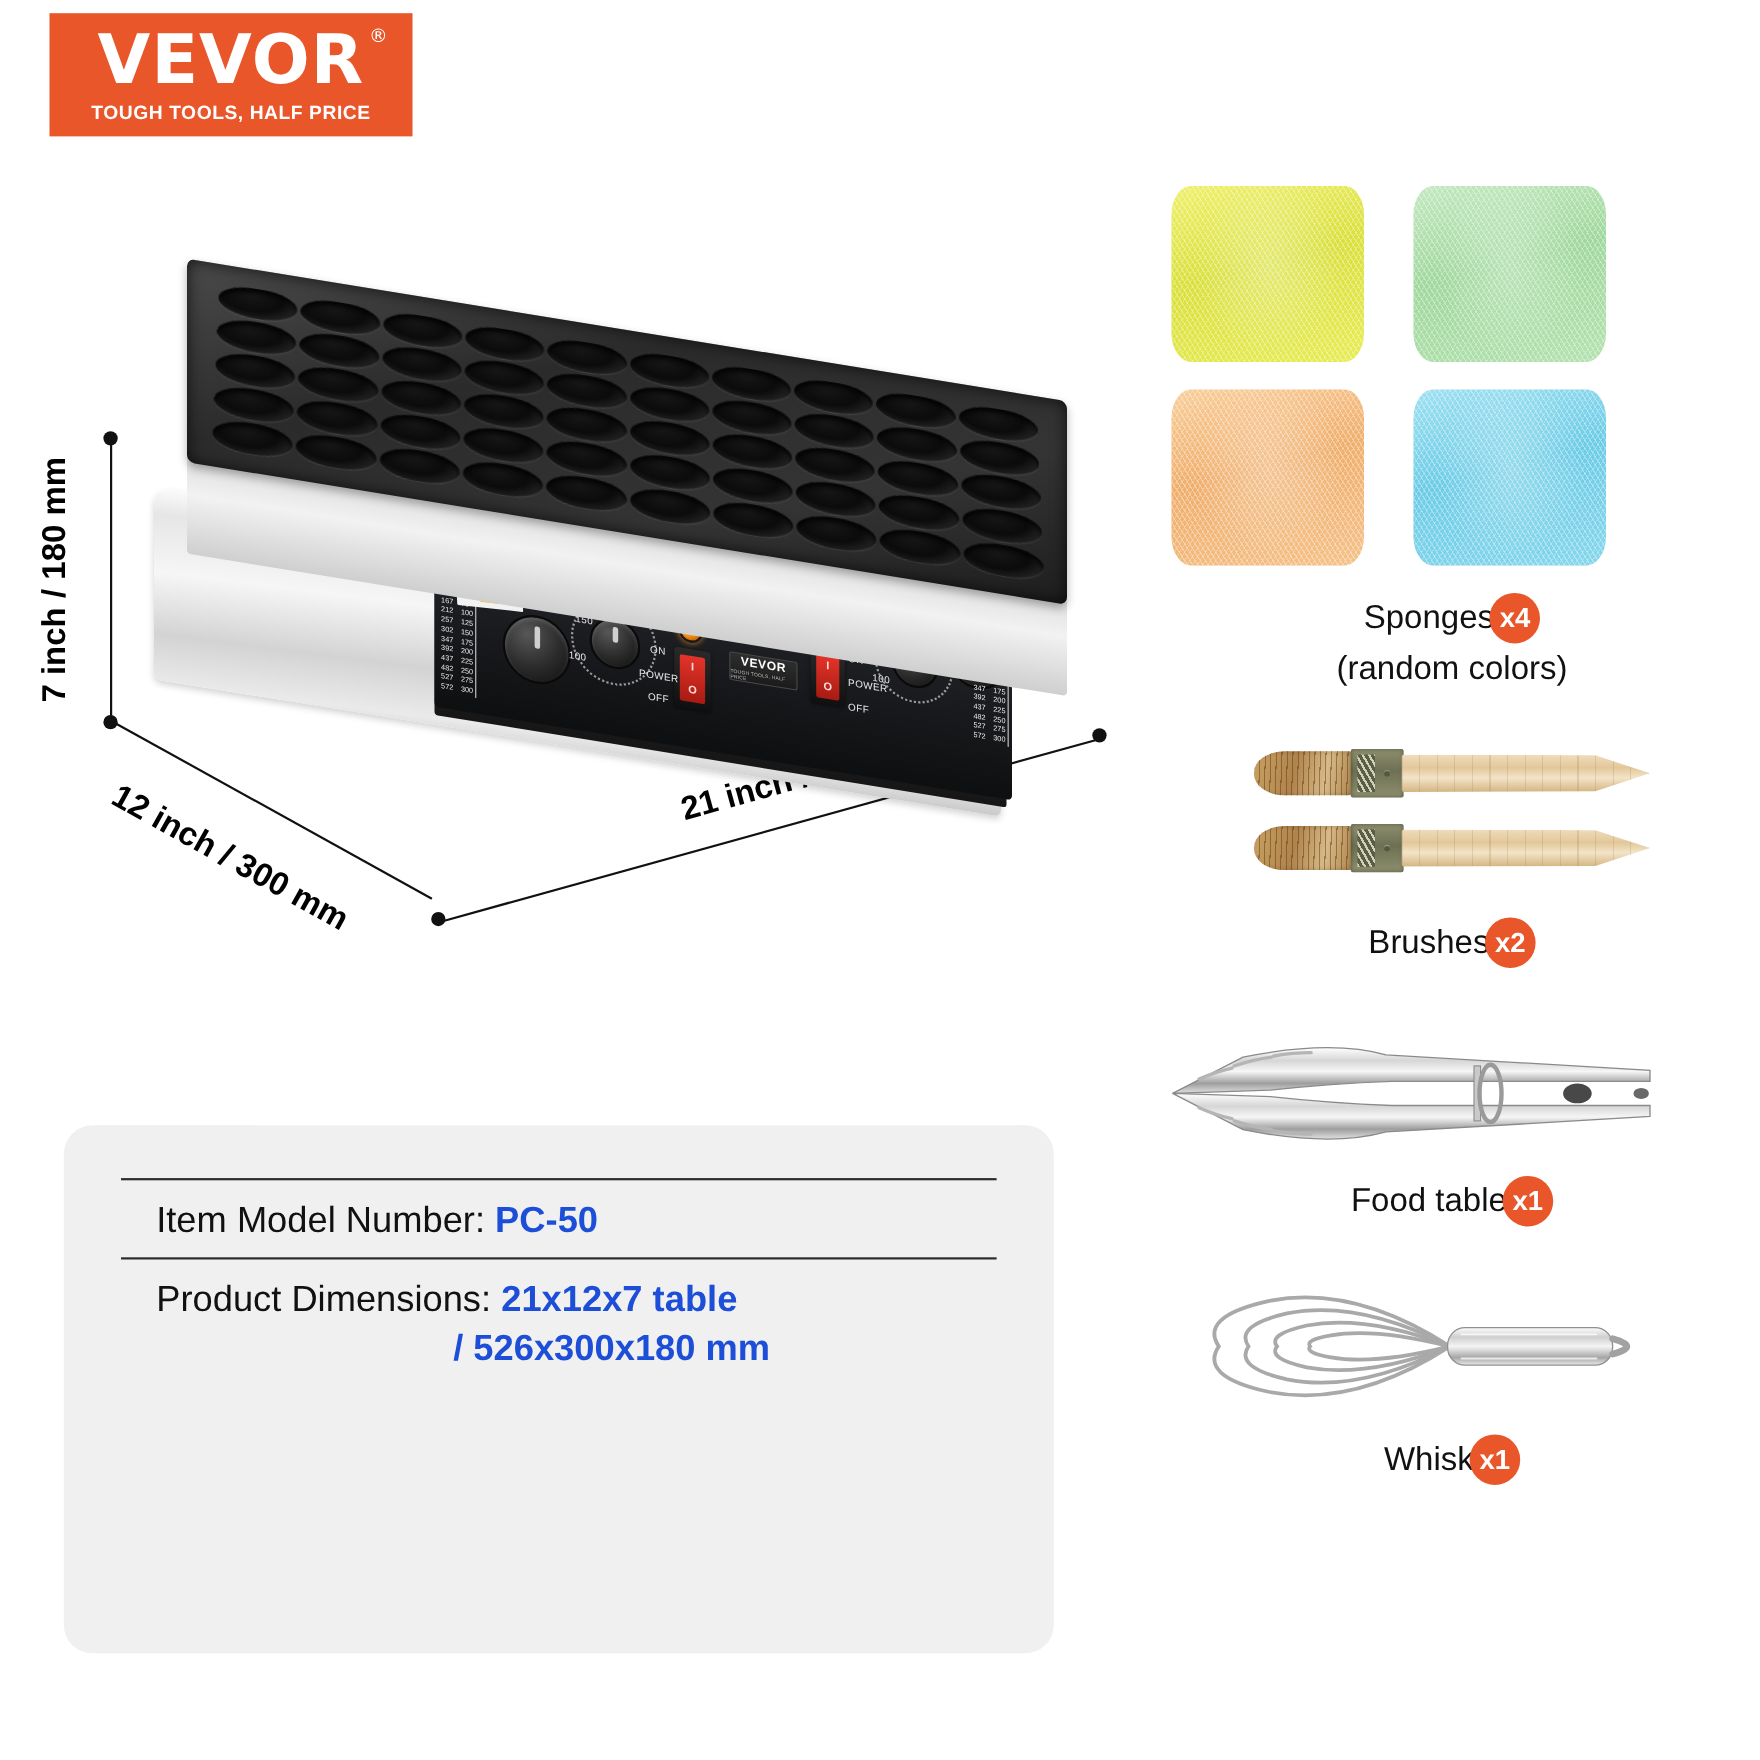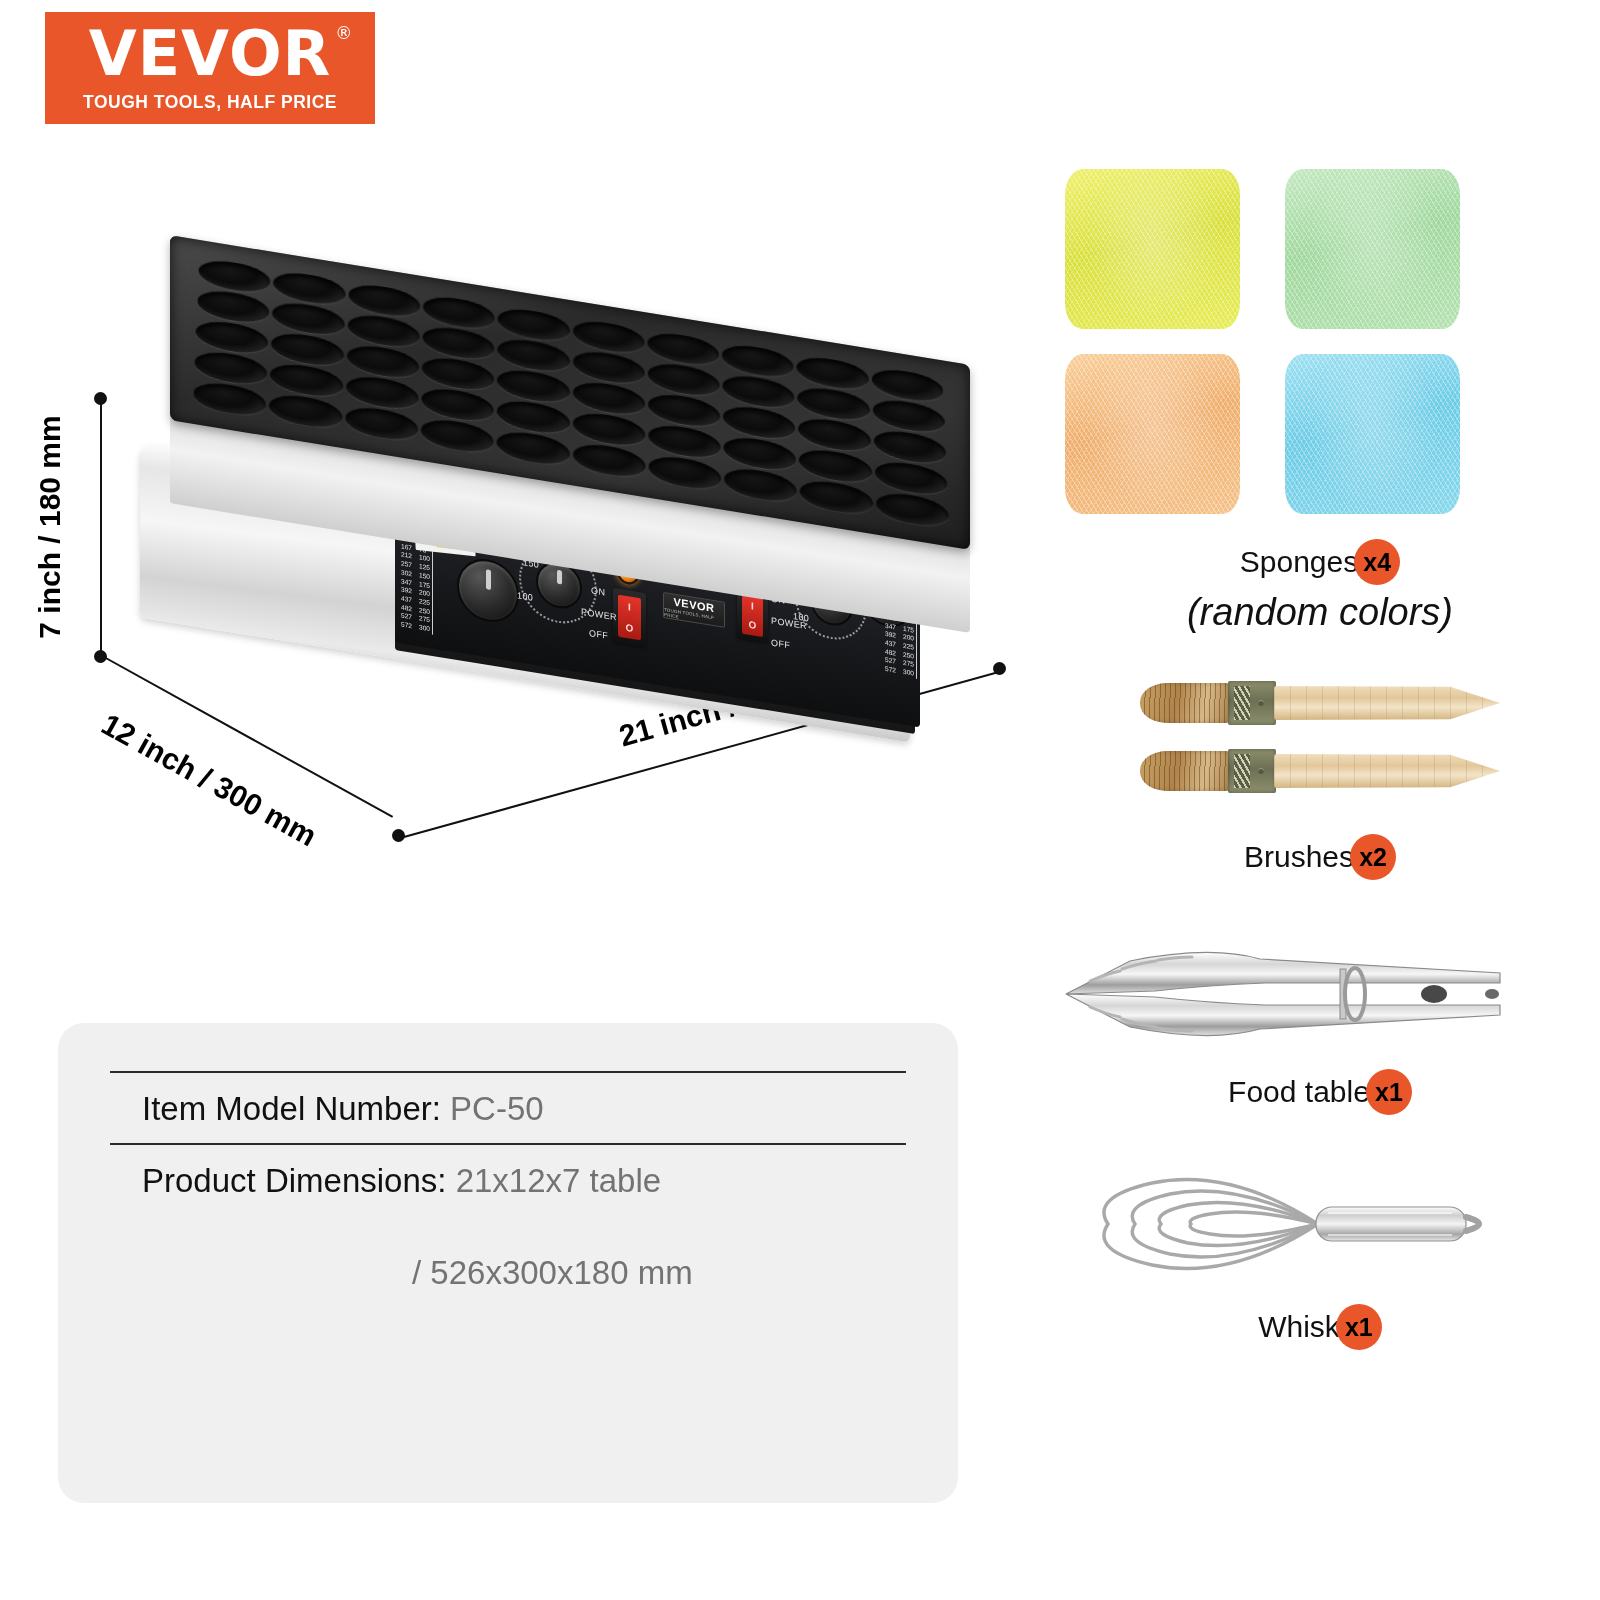--- a/index.html
+++ b/index.html
@@ -204,25 +204,25 @@
   }
 
   
   #accessories { position:absolute; left:1040px; top:139px; width:560px; height:1280px; }
   .acc-block { position:absolute; width:560px; }
   .acc-label {
     display:flex; align-items:center; justify-content:center;
     gap:0px; font-size:30px; color:#111; font-weight:normal;
     font-family: "Liberation Sans", sans-serif;
   }
-  .acc-label .sub { font-size:38px; display:block; text-align:right;font-style:italic; }
+  .acc-label .sub { font-size:30px; display:block; text-align:right; }
   .badge {
     display:inline-flex; align-items:center; justify-content:center;
     width:46px; height:46px; border-radius:50%;
-    background:#E8562A; color:#000000;
+    background:#E8562A; color:#ffffff;
     font-size:25px; font-weight:bold;
     margin-left:-4px;
     font-family: "Liberation Sans", sans-serif;
   }
 
   
   .sponge {
     position:absolute; width:175px; height:160px;
     border-radius: 18px / 26px;
   }
@@ -296,21 +296,21 @@
     letter-spacing:.5px; margin-left:32px; margin-bottom:22px;
     font-family: "Liberation Sans", sans-serif;
   }
   .spec-row {
     border-top:2px solid #2b2b2b;
     padding:14px 0 12px 32px;
     font-size:33px; color:#111;
     font-family: "Liberation Sans", sans-serif;
     line-height:1.34;
   }
-  .spec-row .val { color:#737373; font-weight:normal;margin-top:48px; }
+  .spec-row .val { color:#1d4ed8; font-weight:bold; }
   .spec-row.last { padding-bottom:10px; }
   .spec-cont { display:block; text-align:left; padding-left:270px; }
 </style>
 </head>
 <body>
 
 <div id="page">
 
   <div id="logo">
     <div id="logo-word">

